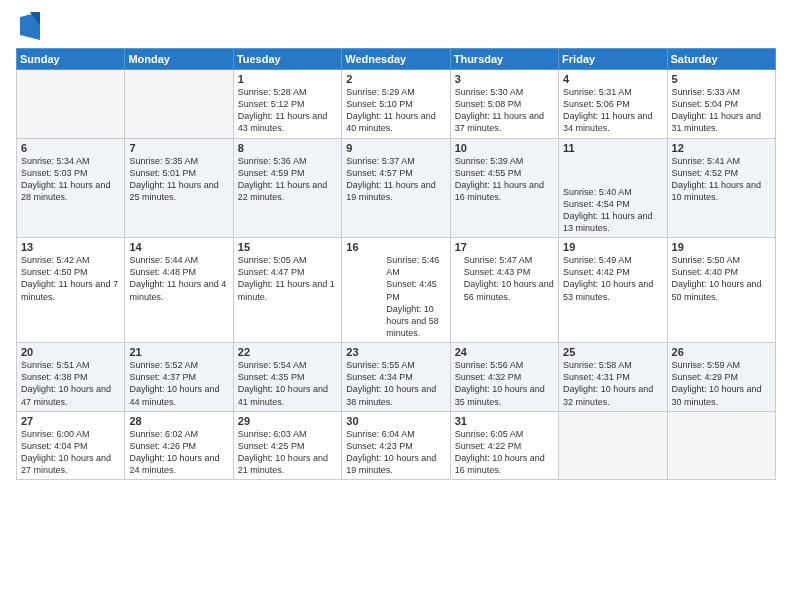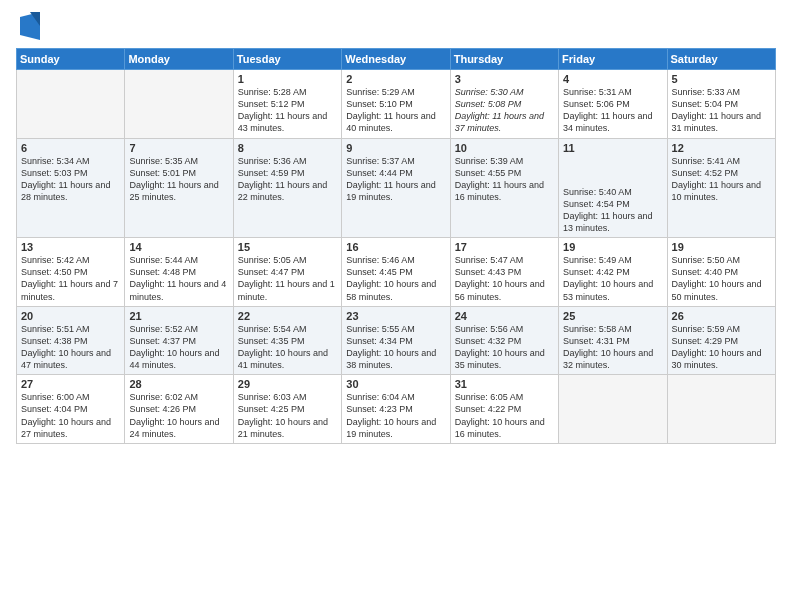--- a/index.html
+++ b/index.html
@@ -148,21 +148,21 @@
 Daylight: 11 hours and 43 minutes.</div>
           </td>
           <td>
             <span class="day-num">2</span>
             <div class="cell-text" style="white-space: pre-line;">Sunrise: 5:29 AM
 Sunset: 5:10 PM
 Daylight: 11 hours and 40 minutes.</div>
           </td>
           <td>
             <span class="day-num">3</span>
-            <div class="cell-text" style="white-space: pre-line; font-style: italic;">Sunrise: 5:30 AM
+            <div class="cell-text" style="white-space: pre-line;">Sunrise: 5:30 AM
 Sunset: 5:08 PM
 Daylight: 11 hours and 37 minutes.</div>
           </td>
           <td>
             <span class="day-num">4</span>
             <div class="cell-text" style="white-space: pre-line;">Sunrise: 5:31 AM
 Sunset: 5:06 PM
 Daylight: 11 hours and 34 minutes.</div>
           </td>
           <td>
@@ -187,21 +187,21 @@
           </td>
           <td>
             <span class="day-num">8</span>
             <div class="cell-text" style="white-space: pre-line;">Sunrise: 5:36 AM
 Sunset: 4:59 PM
 Daylight: 11 hours and 22 minutes.</div>
           </td>
           <td>
             <span class="day-num">9</span>
             <div class="cell-text" style="white-space: pre-line;">Sunrise: 5:37 AM
-Sunset: 4:44 PM
+Sunset: 4:57 PM
 Daylight: 11 hours and 19 minutes.</div>
           </td>
           <td>
             <span class="day-num">10</span>
             <div class="cell-text" style="white-space: pre-line;">Sunrise: 5:39 AM
 Sunset: 4:55 PM
 Daylight: 11 hours and 16 minutes.</div>
           </td>
           <td>
             <span class="day-num">11</span>
@@ -230,27 +230,27 @@
 Daylight: 11 hours and 4 minutes.</div>
           </td>
           <td>
             <span class="day-num">15</span>
             <div class="cell-text" style="white-space: pre-line;">Sunrise: 5:05 AM
 Sunset: 4:47 PM
 Daylight: 11 hours and 1 minute.</div>
           </td>
           <td>
             <span class="day-num">16</span>
-            <div class="cell-text" style="white-space: pre-line;">Sunrise: 5:46 AM
+            <div class="cell-text" style="white-space: pre-line; margin-left: 40px;">Sunrise: 5:46 AM
 Sunset: 4:45 PM
 Daylight: 10 hours and 58 minutes.</div>
           </td>
           <td>
             <span class="day-num">17</span>
-            <div class="cell-text" style="white-space: pre-line;">Sunrise: 5:47 AM
+            <div class="cell-text" style="white-space: pre-line; margin-left: 9px;">Sunrise: 5:47 AM
 Sunset: 4:43 PM
 Daylight: 10 hours and 56 minutes.</div>
           </td>
           <td>
             <span class="day-num">19</span>
             <div class="cell-text" style="white-space: pre-line;">Sunrise: 5:49 AM
 Sunset: 4:42 PM
 Daylight: 10 hours and 53 minutes.</div>
           </td>
           <td>

